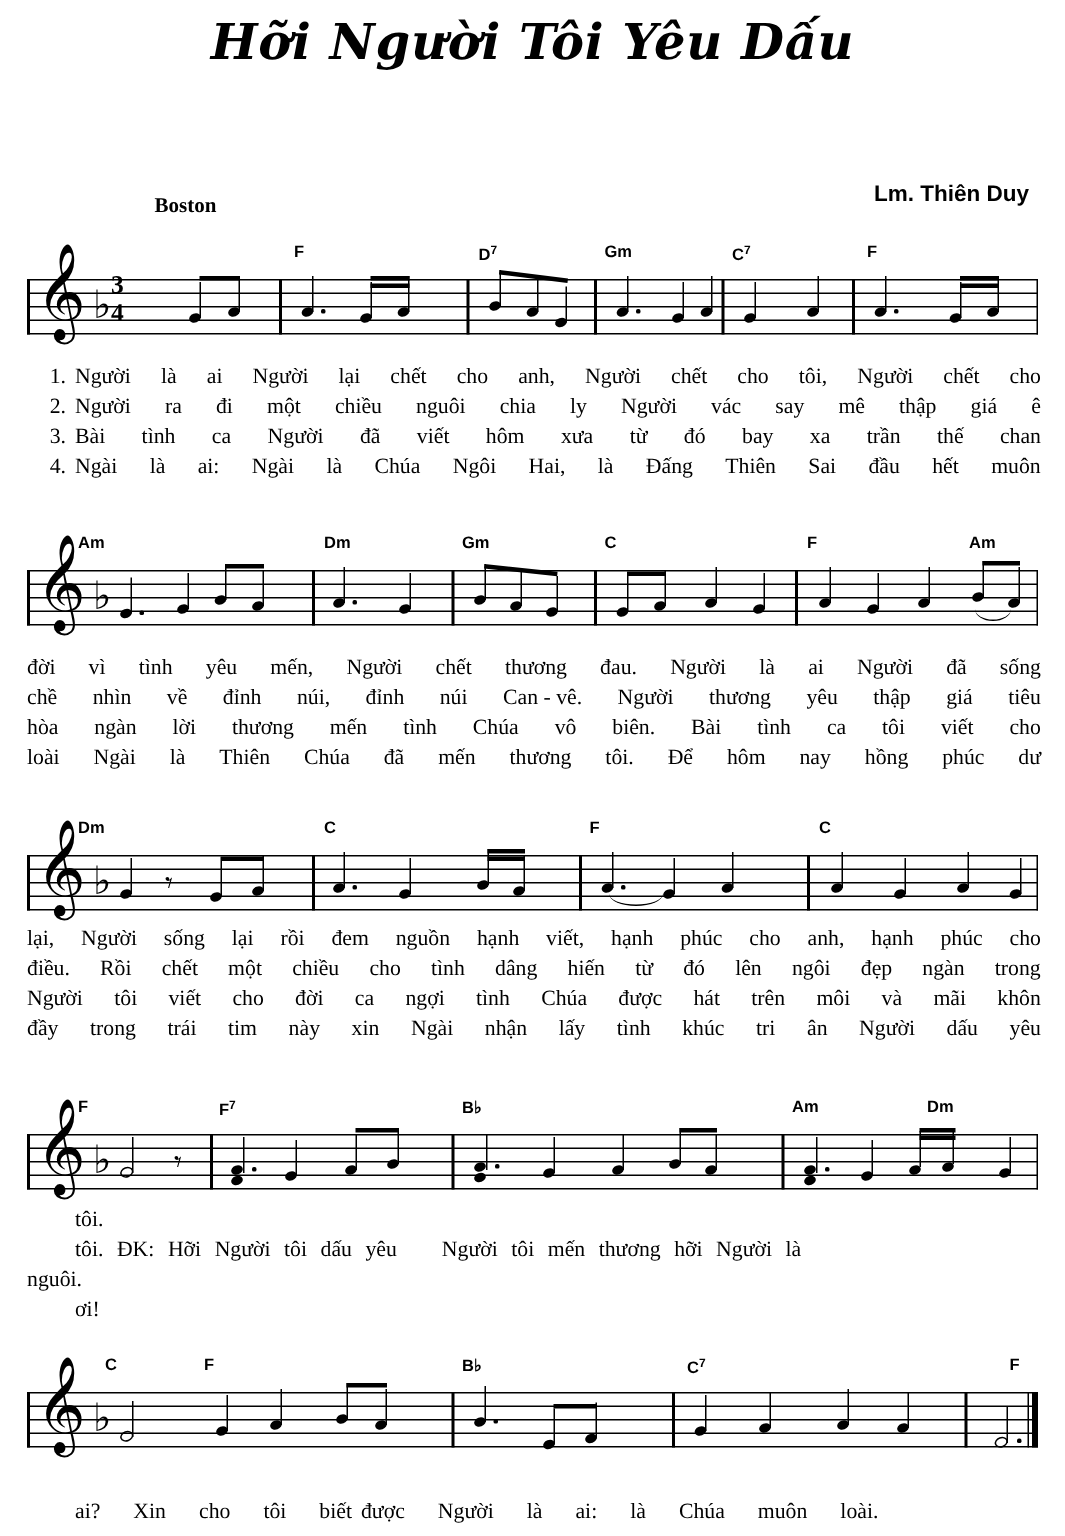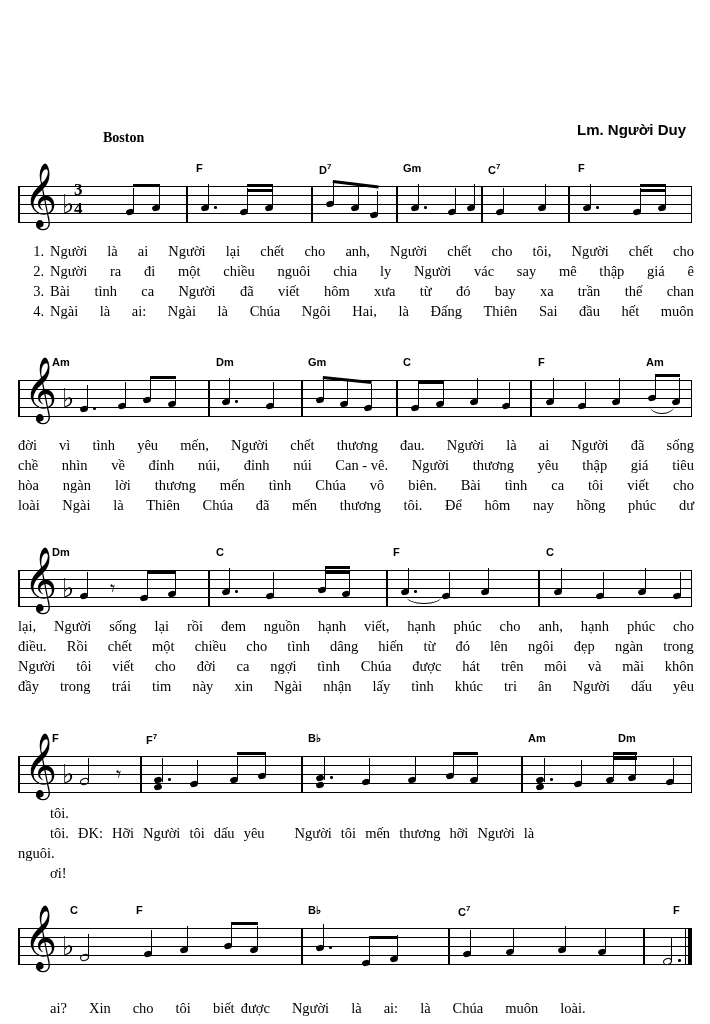--- a/index.html
+++ b/index.html
@@ -208,22 +208,23 @@
   .lyric-text.left span { margin-right: 9px; }
   .lyric-plain {
     padding-left: 32px;
   }
 </style>
 </head>
 <body>
 
 <div class="page">
 
+  <div class="title">Hỡi Người Tôi Yêu Dấu</div>
   <div class="tempo">Boston</div>
-  <div class="composer">Lm. Người Duy</div>
+  <div class="composer">Lm. Thiên Duy</div>
 
   <div class="system" style="top:178px;">
     <div class="staff">
       <div class="line l0"></div>
       <div class="line l1"></div>
       <div class="line l2"></div>
       <div class="line l3"></div>
       <div class="line l4"></div>
 
       <div class="barline start"></div>

